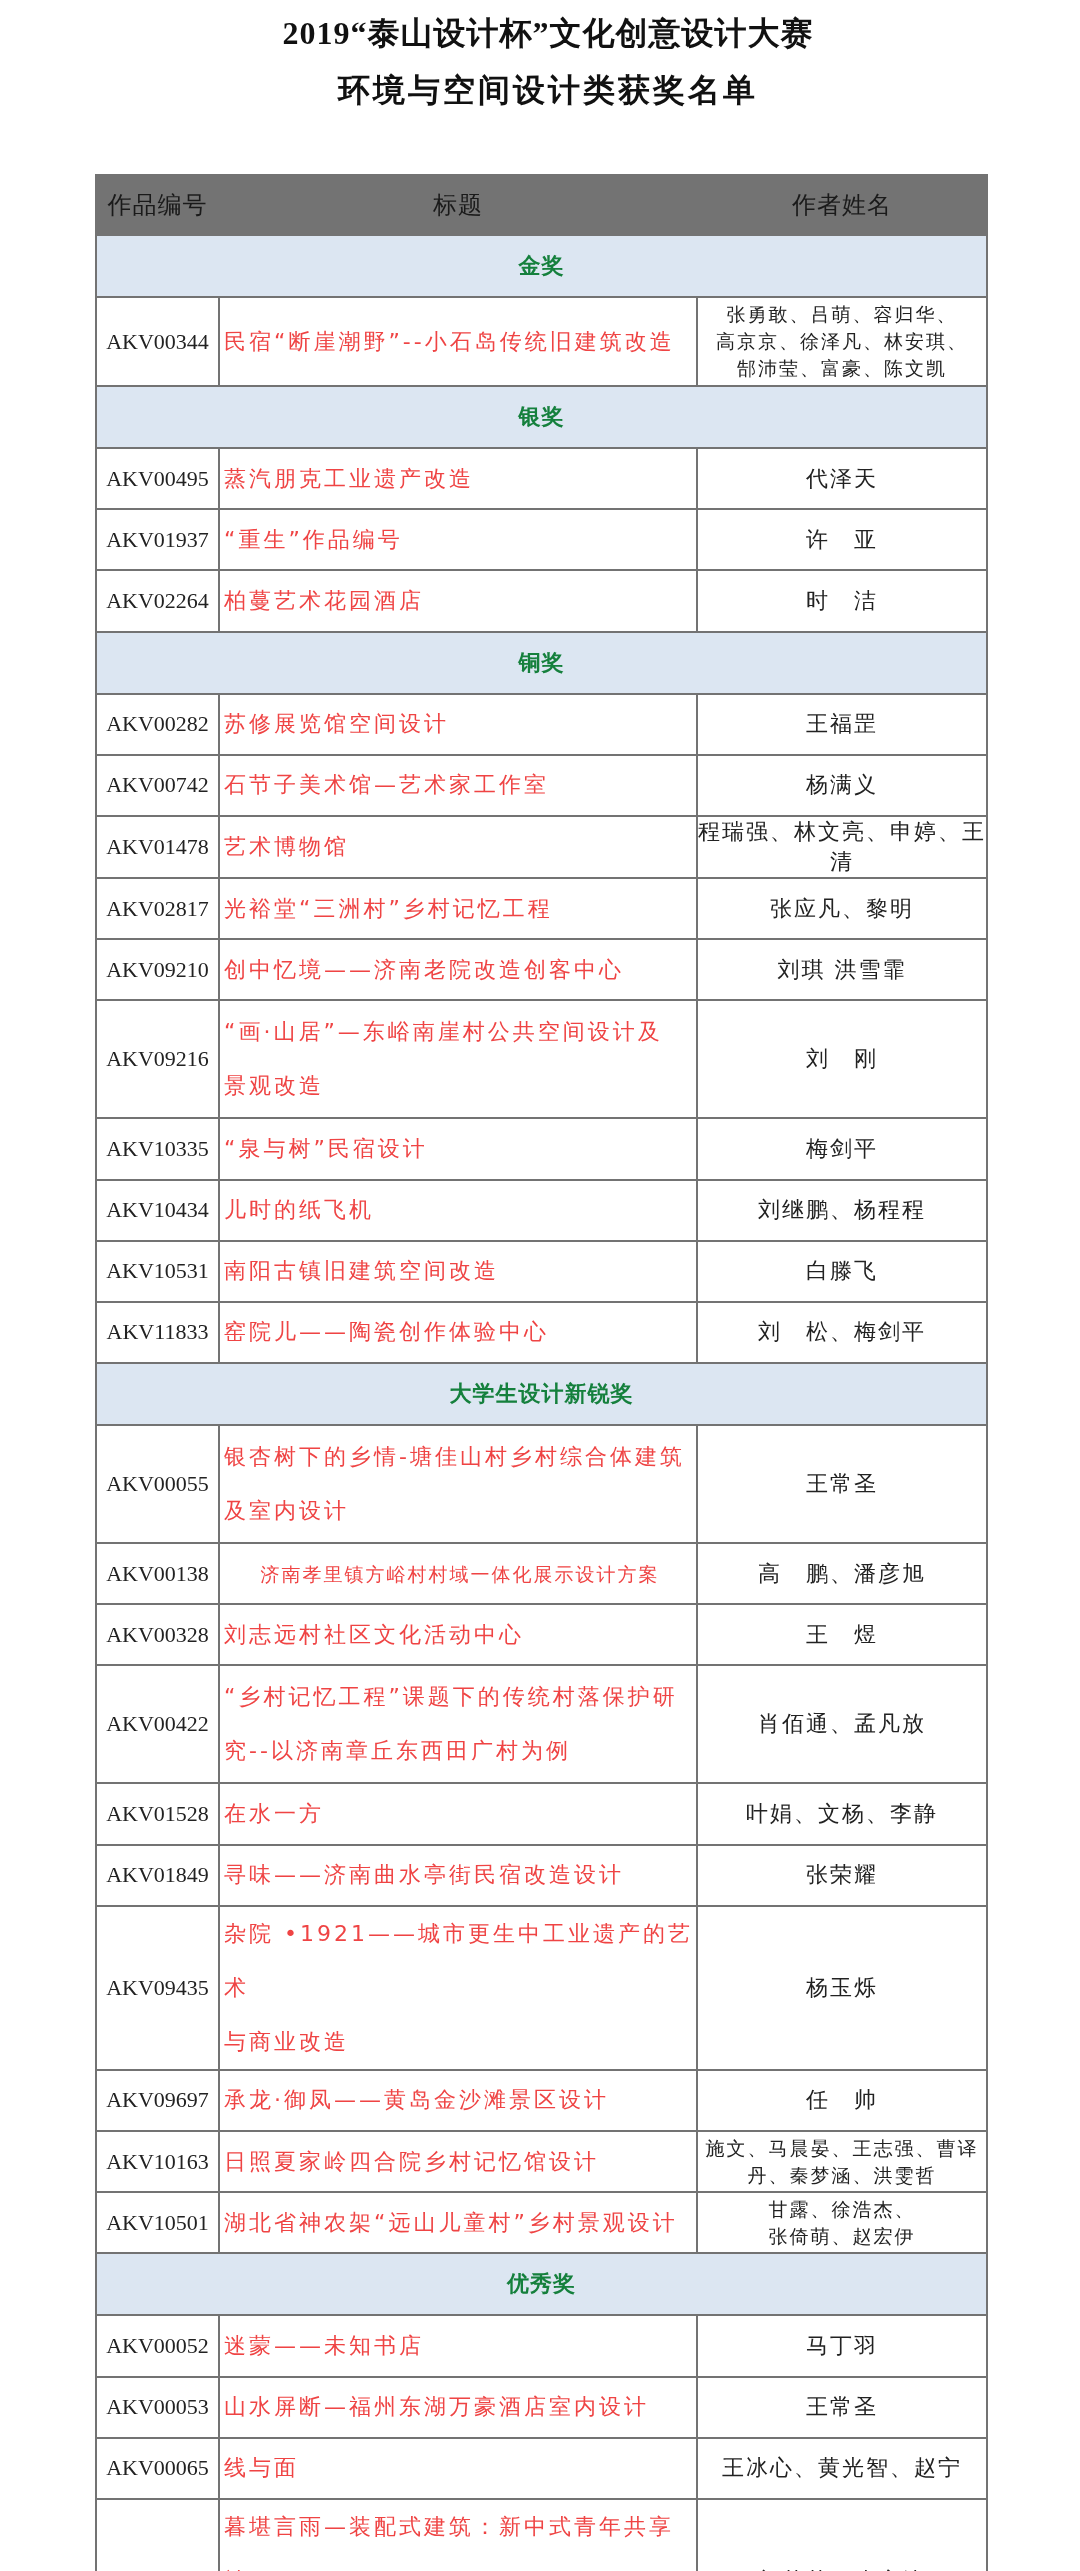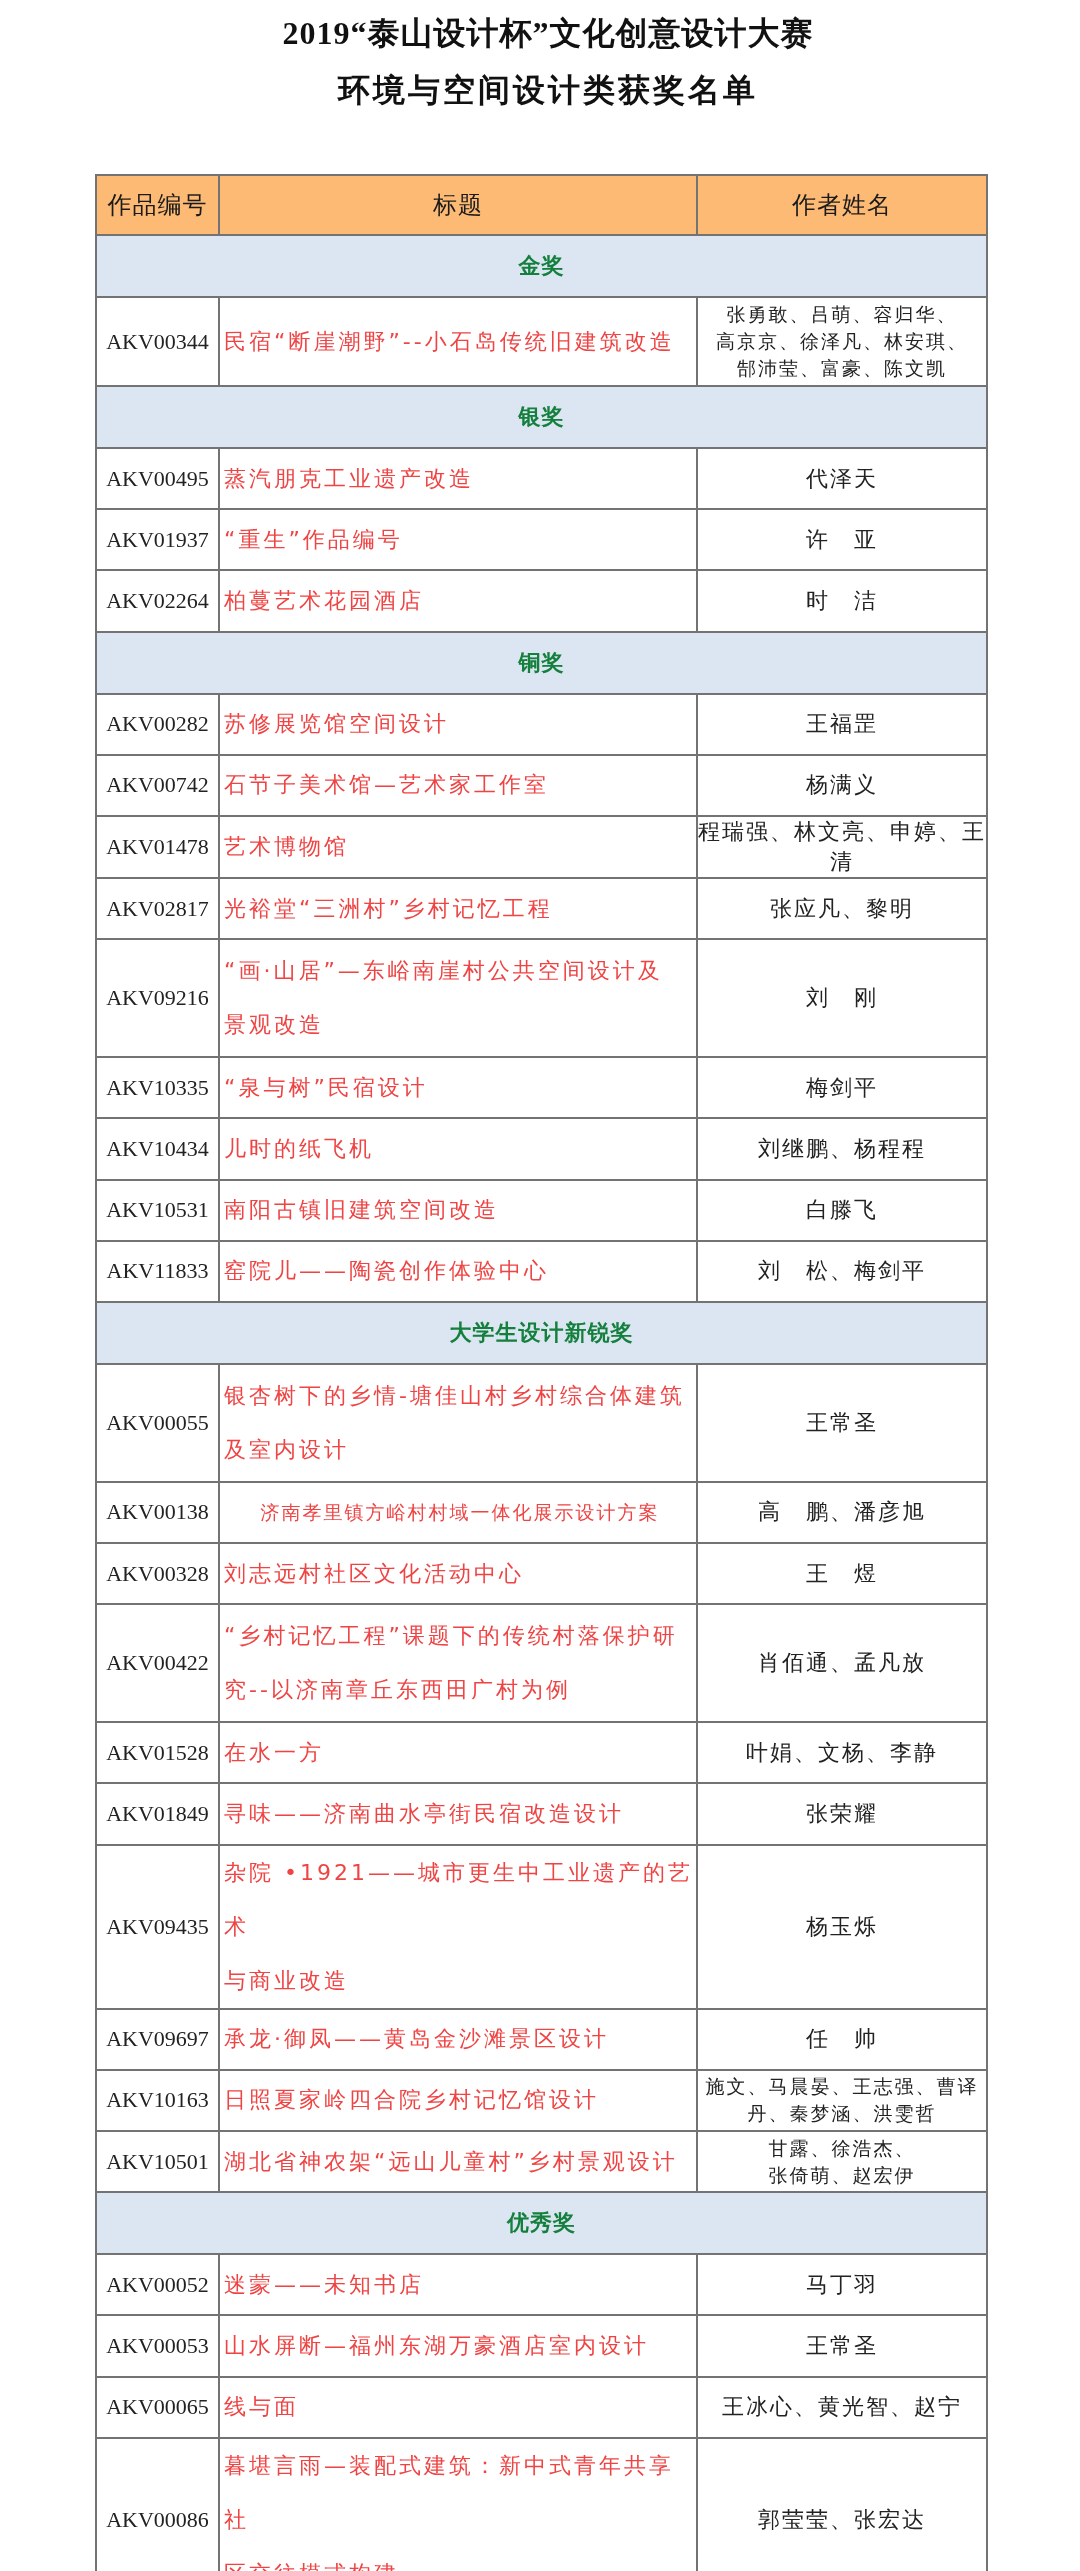--- a/index.html
+++ b/index.html
@@ -46,21 +46,21 @@
     .col-title { width: 478px; }
     .col-authors { width: 290px; }
 
     .hdr th {
       height: 58px;
       font-weight: normal;
       font-size: 24px;
       color: #1a1a1a;
       letter-spacing: 1px;
       text-align: center;
-      background: #fdba74;
+      background: #737373;
     }
     .section td {
       height: 60px;
       background: #dce6f2;
       text-align: center;
       font-size: 22px;
       font-weight: bold;
       color: #15803d;
       letter-spacing: 1px;
     }
@@ -169,20 +169,25 @@
       <tr class="entry">
         <td class="cell-code">AKV01478</td>
         <td class="cell-title">艺术博物馆</td>
         <td class="cell-authors">程瑞强、林文亮、申婷、王清</td>
       </tr>
       <tr class="entry">
         <td class="cell-code">AKV02817</td>
         <td class="cell-title">光裕堂“三洲村”乡村记忆工程</td>
         <td class="cell-authors">张应凡、黎明</td>
       </tr>
+      <tr class="entry">
+        <td class="cell-code">AKV09210</td>
+        <td class="cell-title">创中忆境——济南老院改造创客中心</td>
+        <td class="cell-authors">刘琪 洪雪霏</td>
+      </tr>
       <tr class="entry tall">
         <td class="cell-code">AKV09216</td>
         <td class="cell-title">“画·山居”—东峪南崖村公共空间设计及
 景观改造</td>
         <td class="cell-authors">刘　刚</td>
       </tr>
       <tr class="entry">
         <td class="cell-code">AKV10335</td>
         <td class="cell-title">“泉与树”民宿设计</td>
         <td class="cell-authors">梅剑平</td>

